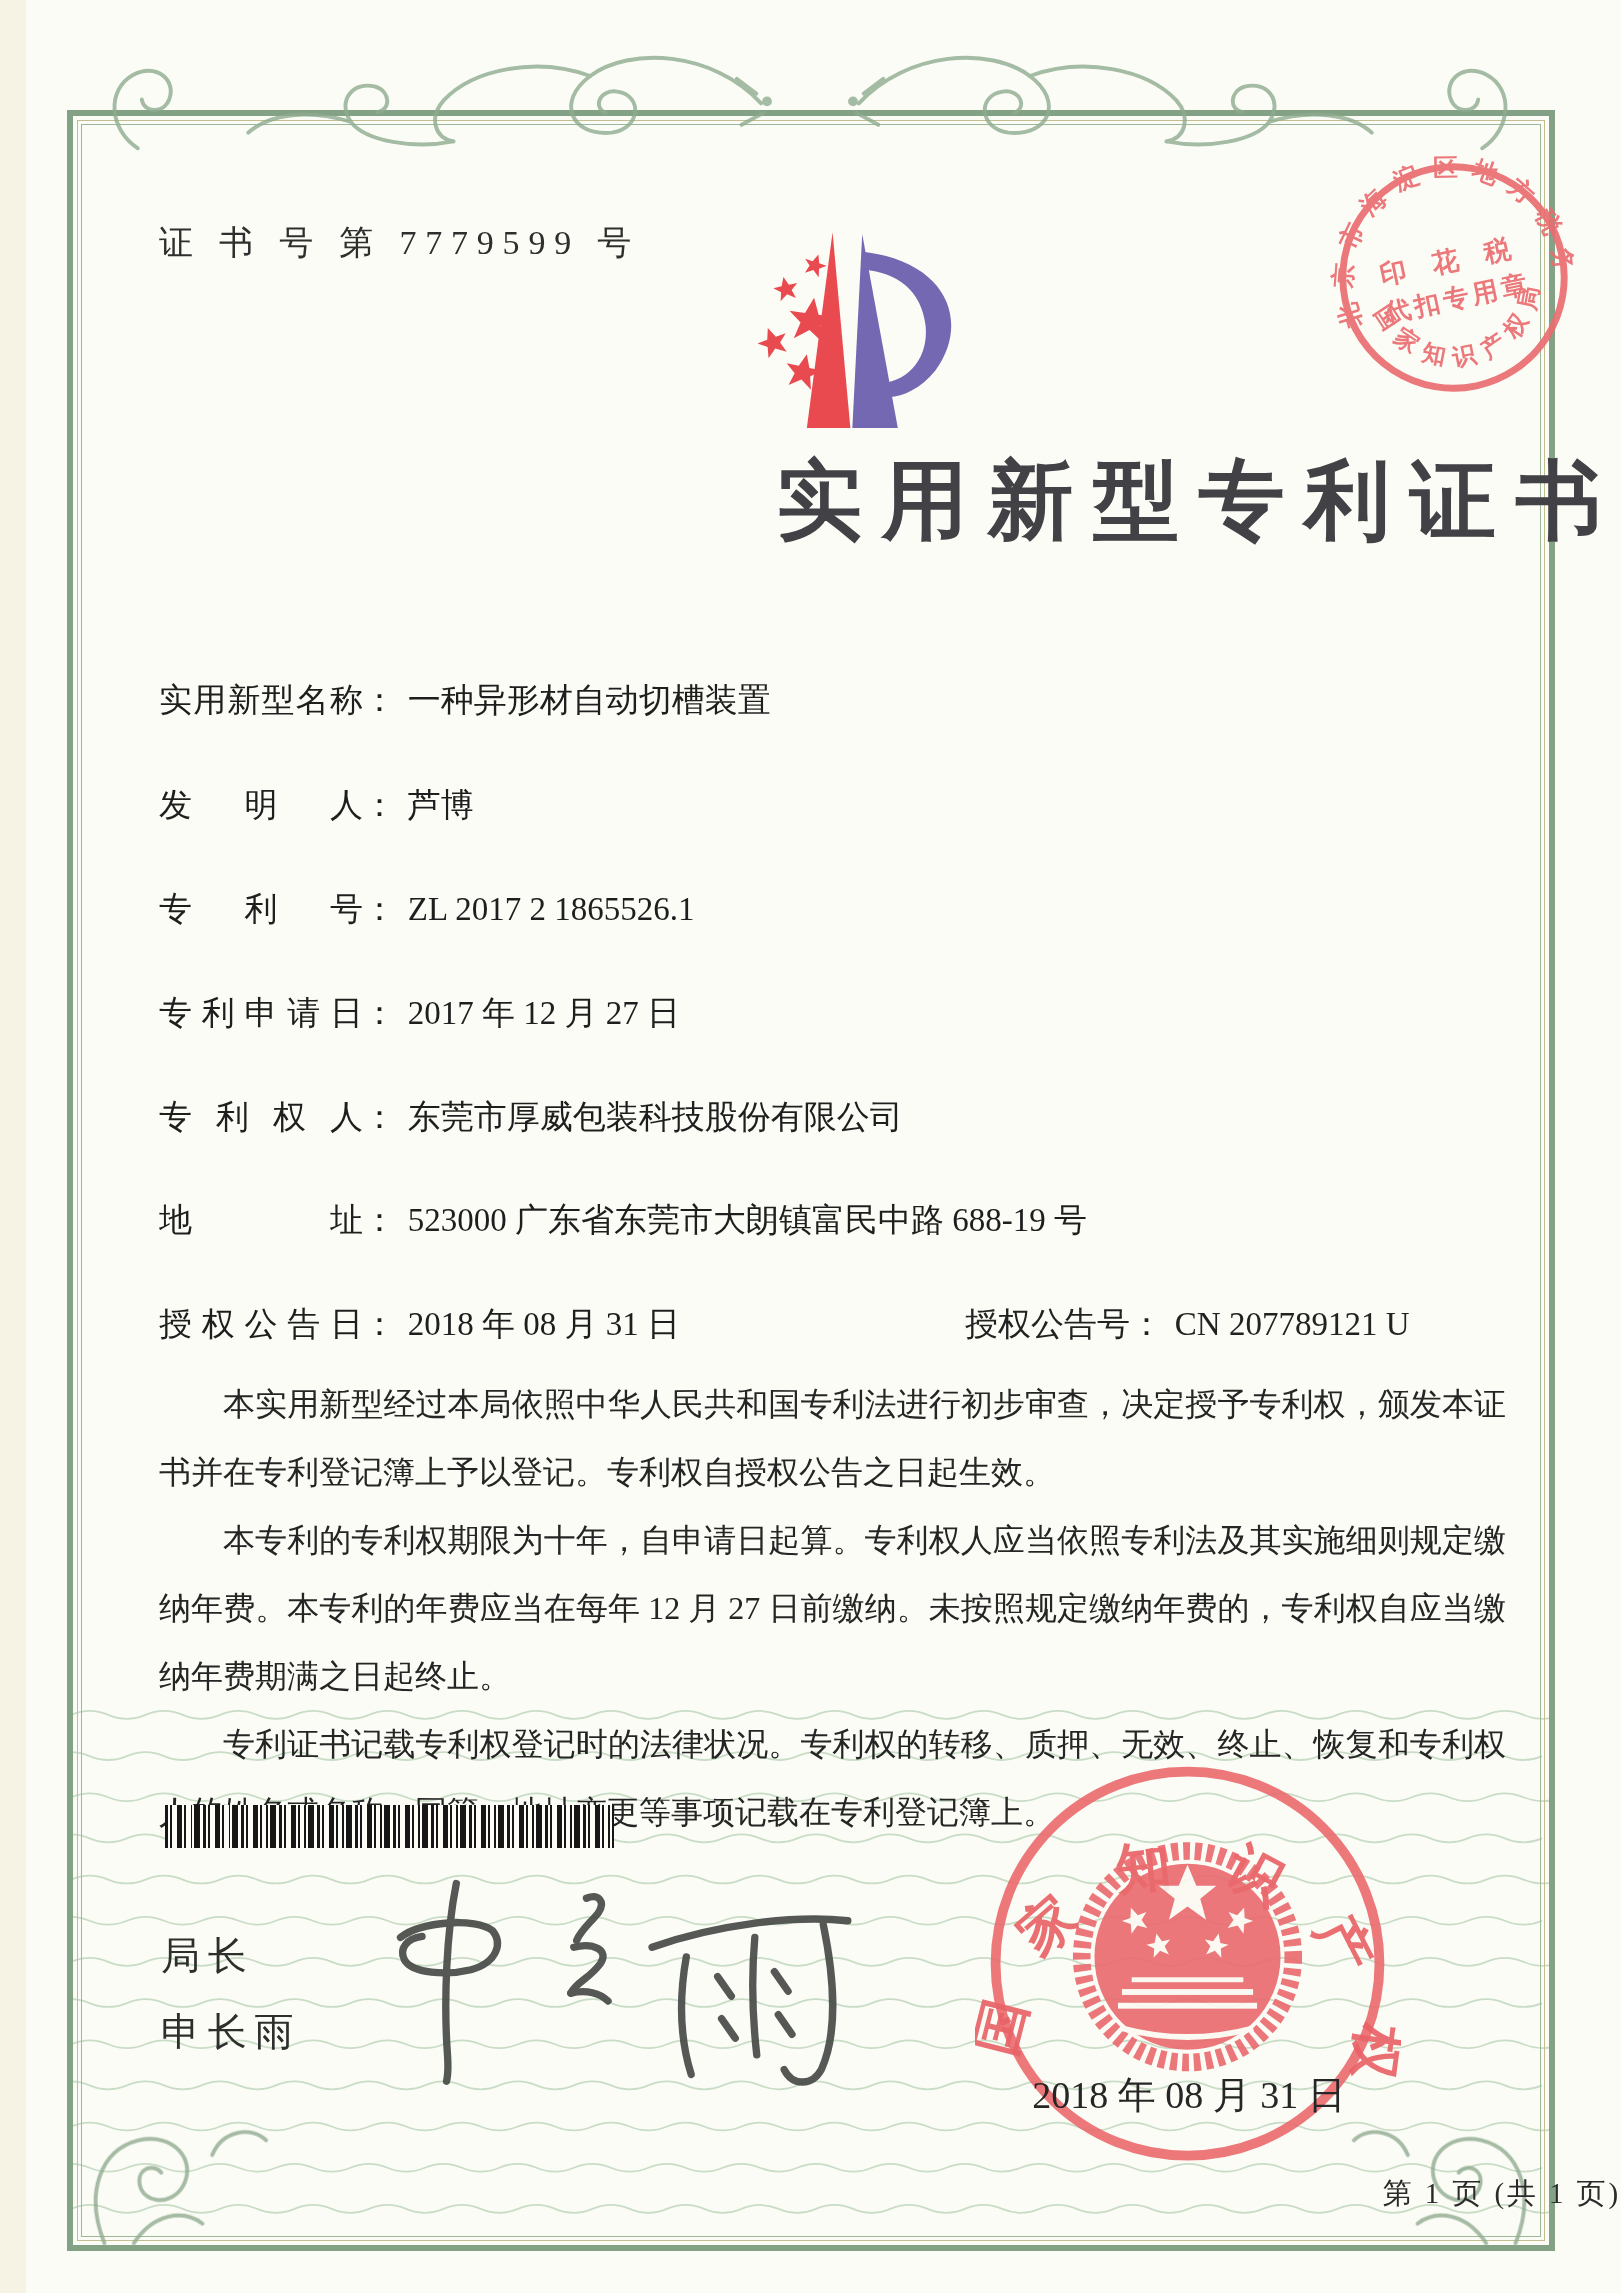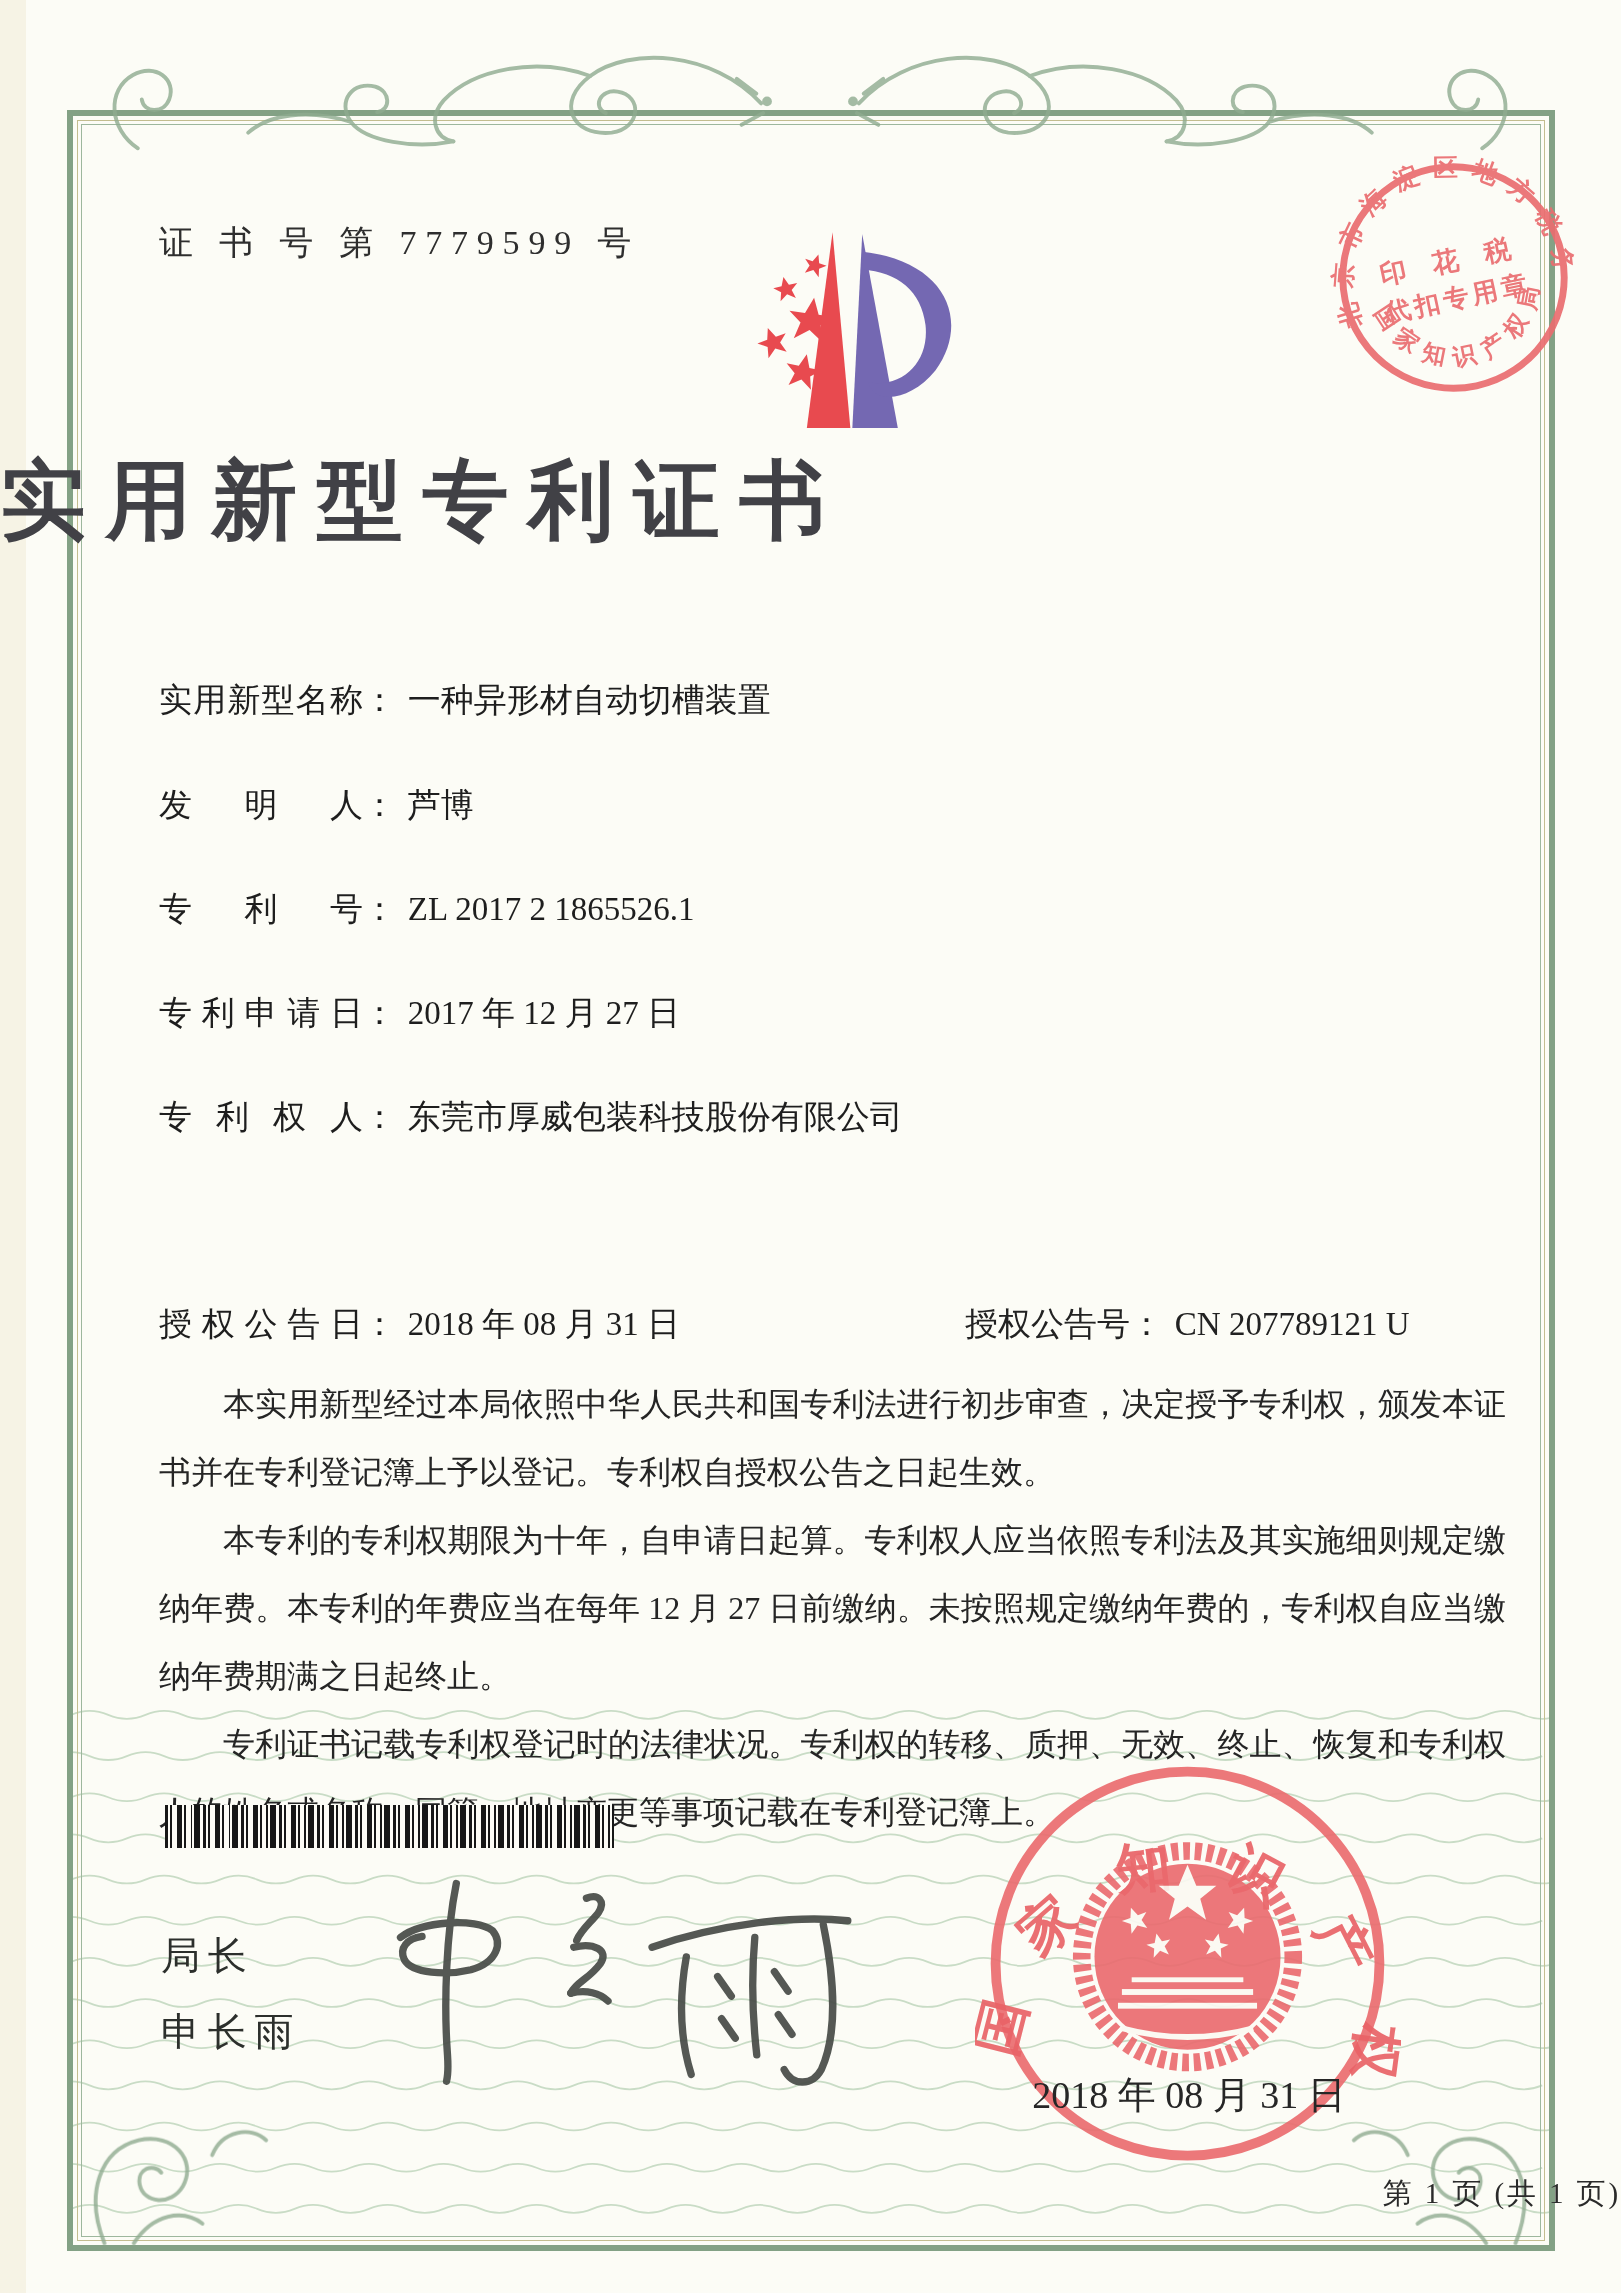--- a/index.html
+++ b/index.html
@@ -12,21 +12,21 @@
   .edge-tint{position:absolute;left:0;top:0;width:25.5px;height:2294px;background:#f2eedb;opacity:.65;}
   
   .frame-outer{position:absolute;left:67px;top:110px;width:1488px;height:2141px;
     border:6.9px solid #83a185;box-sizing:border-box;}
   .frame-mid{position:absolute;left:3.9px;top:3.9px;right:3.9px;bottom:3.9px;border:1px solid #c3bd8f;}
   .frame-inner{position:absolute;left:2.9px;top:2.9px;right:2.9px;bottom:2.9px;border:1px solid #9db79d;}
   
   .cert-no{position:absolute;left:159px;top:220px;font-size:34px;letter-spacing:8.8px;color:#2e2e2e;}
   .logo{position:absolute;left:704px;top:222px;width:267px;height:223px;}
   .tax-stamp{position:absolute;left:1325px;top:149px;width:257px;height:257px;transform:rotate(-12deg);opacity:.92;}
-  .title{position:absolute;left:0;top:443px;width:1621px;text-align:left;
+  .title{position:absolute;left:0;top:443px;width:1621px;text-align:right;
     font-size:86px;font-weight:700;letter-spacing:19.6px;color:#414146;}
   
   .field{position:absolute;left:159px;font-size:33px;color:#1e1e1e;white-space:nowrap;}
   .fl{display:inline-block;width:204px;text-align:justify;text-align-last:justify;vertical-align:bottom;}
   .fv{margin-left:11.8px;}
   .f-name{top:678px;} .f-inventor{top:783px;} .f-patentno{top:887px;}
   .f-filing{top:991px;} .f-patentee{top:1095px;} .f-address{top:1198px;}
   .f-grantdate{top:1302px;} .f-grantno{position:absolute;left:965px;top:1302px;font-size:33px;white-space:nowrap;}
   
   .paras{position:absolute;left:159px;top:1370px;width:1347px;font-size:32px;line-height:68px;
@@ -160,20 +160,23 @@
     <span class="fl">发明人</span><span>：</span><span class="fv">芦博</span>
   </div>
   <div class="field f-patentno above">
     <span class="fl">专利号</span><span>：</span><span class="fv">ZL 2017 2 1865526.1</span>
   </div>
   <div class="field f-filing above">
     <span class="fl">专利申请日</span><span>：</span><span class="fv">2017 年 12 月 27 日</span>
   </div>
   <div class="field f-patentee above">
     <span class="fl">专利权人</span><span>：</span><span class="fv">东莞市厚威包装科技股份有限公司</span>
+  </div>
+  <div class="field f-address above">
+    <span class="fl">地址</span><span>：</span><span class="fv">523000 广东省东莞市大朗镇富民中路 688-19 号</span>
   </div>
   <div class="field f-grantdate above">
     <span class="fl">授权公告日</span><span>：</span><span class="fv">2018 年 08 月 31 日</span>
   </div>
   <div class="f-grantno above">
     <span>授权公告号</span><span>：</span><span class="fv">CN 207789121 U</span>
   </div>
 
   <div class="paras above">
     <p>本实用新型经过本局依照中华人民共和国专利法进行初步审查，决定授予专利权，颁发本证书并在专利登记簿上予以登记。专利权自授权公告之日起生效。</p>

